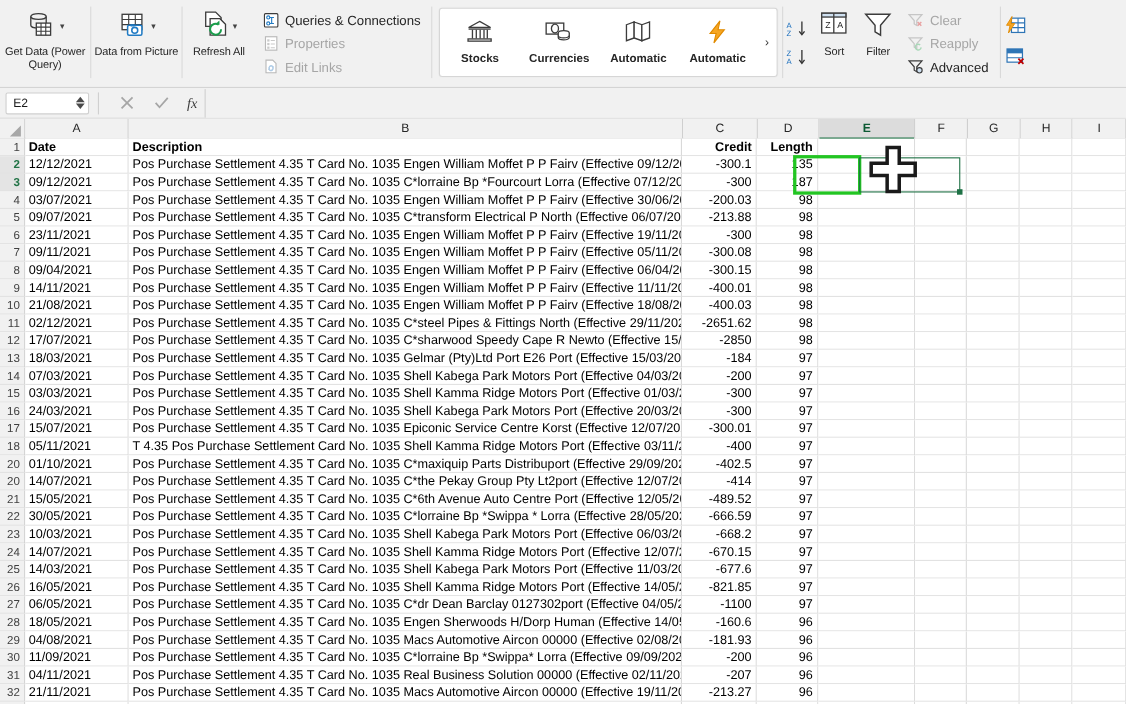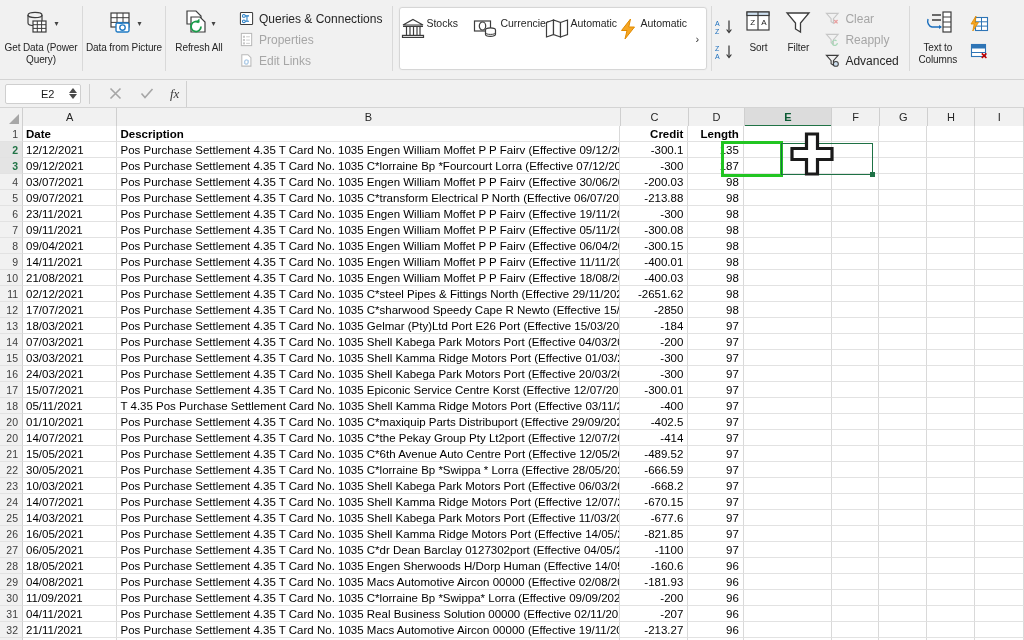--- a/index.html
+++ b/index.html
@@ -43,22 +43,22 @@
   .smallcmd .t { font-size: 12px; color: #262626; white-space: nowrap; }
   .smallcmd.dis .t { color: #a6a6a6; }
   .smallcmd .si { width: 16px; height: 16px; display: flex; align-items: center; justify-content: center; }
 
   
   .gallery {
     background: #ffffff; border: 1px solid #d6d6d6; border-radius: 3px;
     margin: 7px 4px 9px 6px; display: flex; align-items: stretch;
     box-shadow: 0 0 0 1px rgba(0,0,0,0.01);
   }
-  .gitem { width: 72px; display: flex; flex-direction: row; align-items: flex-start;
-           justify-content: flex-start; padding-top: 6px; cursor: default; }
+  .gitem { width: 72px; display: flex; flex-direction: column; align-items: center;
+           justify-content: flex-start; padding-top: 6px; cursor: default; font-weight: bold; }
   .gitem .ic { height: 30px; display: flex; align-items: center; justify-content: center; }
   .gitem .lbl { font-size: 10.5px; color: #262626; margin-top: 3px; }
   .gmore { width: 18px; display: flex; align-items: center; justify-content: center;
            font-size: 11px; color: #333; cursor: default; }
 
   
   .sfcol { display: flex; flex-direction: column; justify-content: center;
            align-items: center; width: 26px; padding-top: 4px; gap: 4px; cursor: default; }
 
   .tinybtn { width: 20px; display: flex; flex-direction: column; align-items: center;
@@ -68,21 +68,21 @@
   .fbar {
     position: absolute; left: 0; top: 80px; width: 1024px; height: 28px;
     background: #f1f1f1; display: flex; align-items: center;
     border-bottom: 1px solid #d4d4d4;
   }
   .namebox {
     width: 76px; height: 20px; margin-left: 5px;
     background: #ffffff; border: 1px solid #cfcfcf; border-radius: 2px;
     display: flex; align-items: center; padding: 0 3px 0 6px;
   }
-  .namebox .nbtext { font-size: 11px; color: #1a1a1a; flex: 1; margin-left: 29px; }
+  .namebox .nbtext { font-size: 11px; color: #1a1a1a; flex: 1; }
   .spin { display: flex; flex-direction: column; gap: 1px; align-items: center; cursor: default; }
   .spin i { display: block; width: 0; height: 0; border-left: 4px solid transparent;
             border-right: 4px solid transparent; }
   .spin .up { border-bottom: 5px solid #4a4a4a; }
   .spin .dn { border-top: 5px solid #4a4a4a; }
 
   .fbdiv { width: 1px; height: 20px; background: #d0d0d0; margin: 0 0 0 8px; }
   .fbicon { width: 32px; height: 26px; display: flex; align-items: center;
             justify-content: flex-end; cursor: default; }
   .fbinput { flex: 1; height: 26px; display: flex; align-items: center;
@@ -369,34 +369,20 @@
           </svg>
         </span>
         <span class="t">Advanced</span>
       </div>
     </div>
   </div>
 
   <div class="rsep"></div>
 
   <div class="rgroup">
-    <div class="bigbtn" style="width:56px">
-      <div class="ic">
-        <svg width="32" height="28" viewBox="0 0 32 28">
-          <path d="M10 6 h9 M10 11 h9" stroke="#3c3c3c" stroke-width="1.3"></path>
-          <path d="M6 10 a5 6 0 0 0 4 8 h9" fill="none" stroke="#1a6ebd" stroke-width="1.4"></path>
-          <path d="M17 16 l3 2 l-3 2 z" fill="#1a6ebd"></path>
-          <rect x="21" y="3" width="8" height="20" fill="#fff" stroke="#3c3c3c" stroke-width="1.2"></rect>
-          <line x1="21" y1="8" x2="29" y2="8" stroke="#3c3c3c" stroke-width="1"></line>
-          <line x1="21" y1="13" x2="29" y2="13" stroke="#3c3c3c" stroke-width="1"></line>
-          <line x1="21" y1="18" x2="29" y2="18" stroke="#3c3c3c" stroke-width="1"></line>
-        </svg>
-      </div>
-      <div class="lbl">Text to Columns</div>
-    </div>
 
     <div class="tinybtn" style="width:26px">
       <div>
         <svg width="20" height="18" viewBox="0 0 20 18">
           <rect x="6.5" y="2.5" width="12" height="13" fill="#fff" stroke="#2e75b6" stroke-width="1.1"></rect>
           <line x1="6.5" y1="6.8" x2="18.5" y2="6.8" stroke="#2e75b6" stroke-width="1"></line>
           <line x1="6.5" y1="11.1" x2="18.5" y2="11.1" stroke="#2e75b6" stroke-width="1"></line>
           <line x1="12.5" y1="2.5" x2="12.5" y2="15.5" stroke="#2e75b6" stroke-width="1"></line>
           <path d="M7 1 L2 9 H5.2 L3.8 16 L9.5 7.4 H6.1 Z" fill="#f6a623" stroke="#e08a00" stroke-width="0.8"></path>
         </svg>

